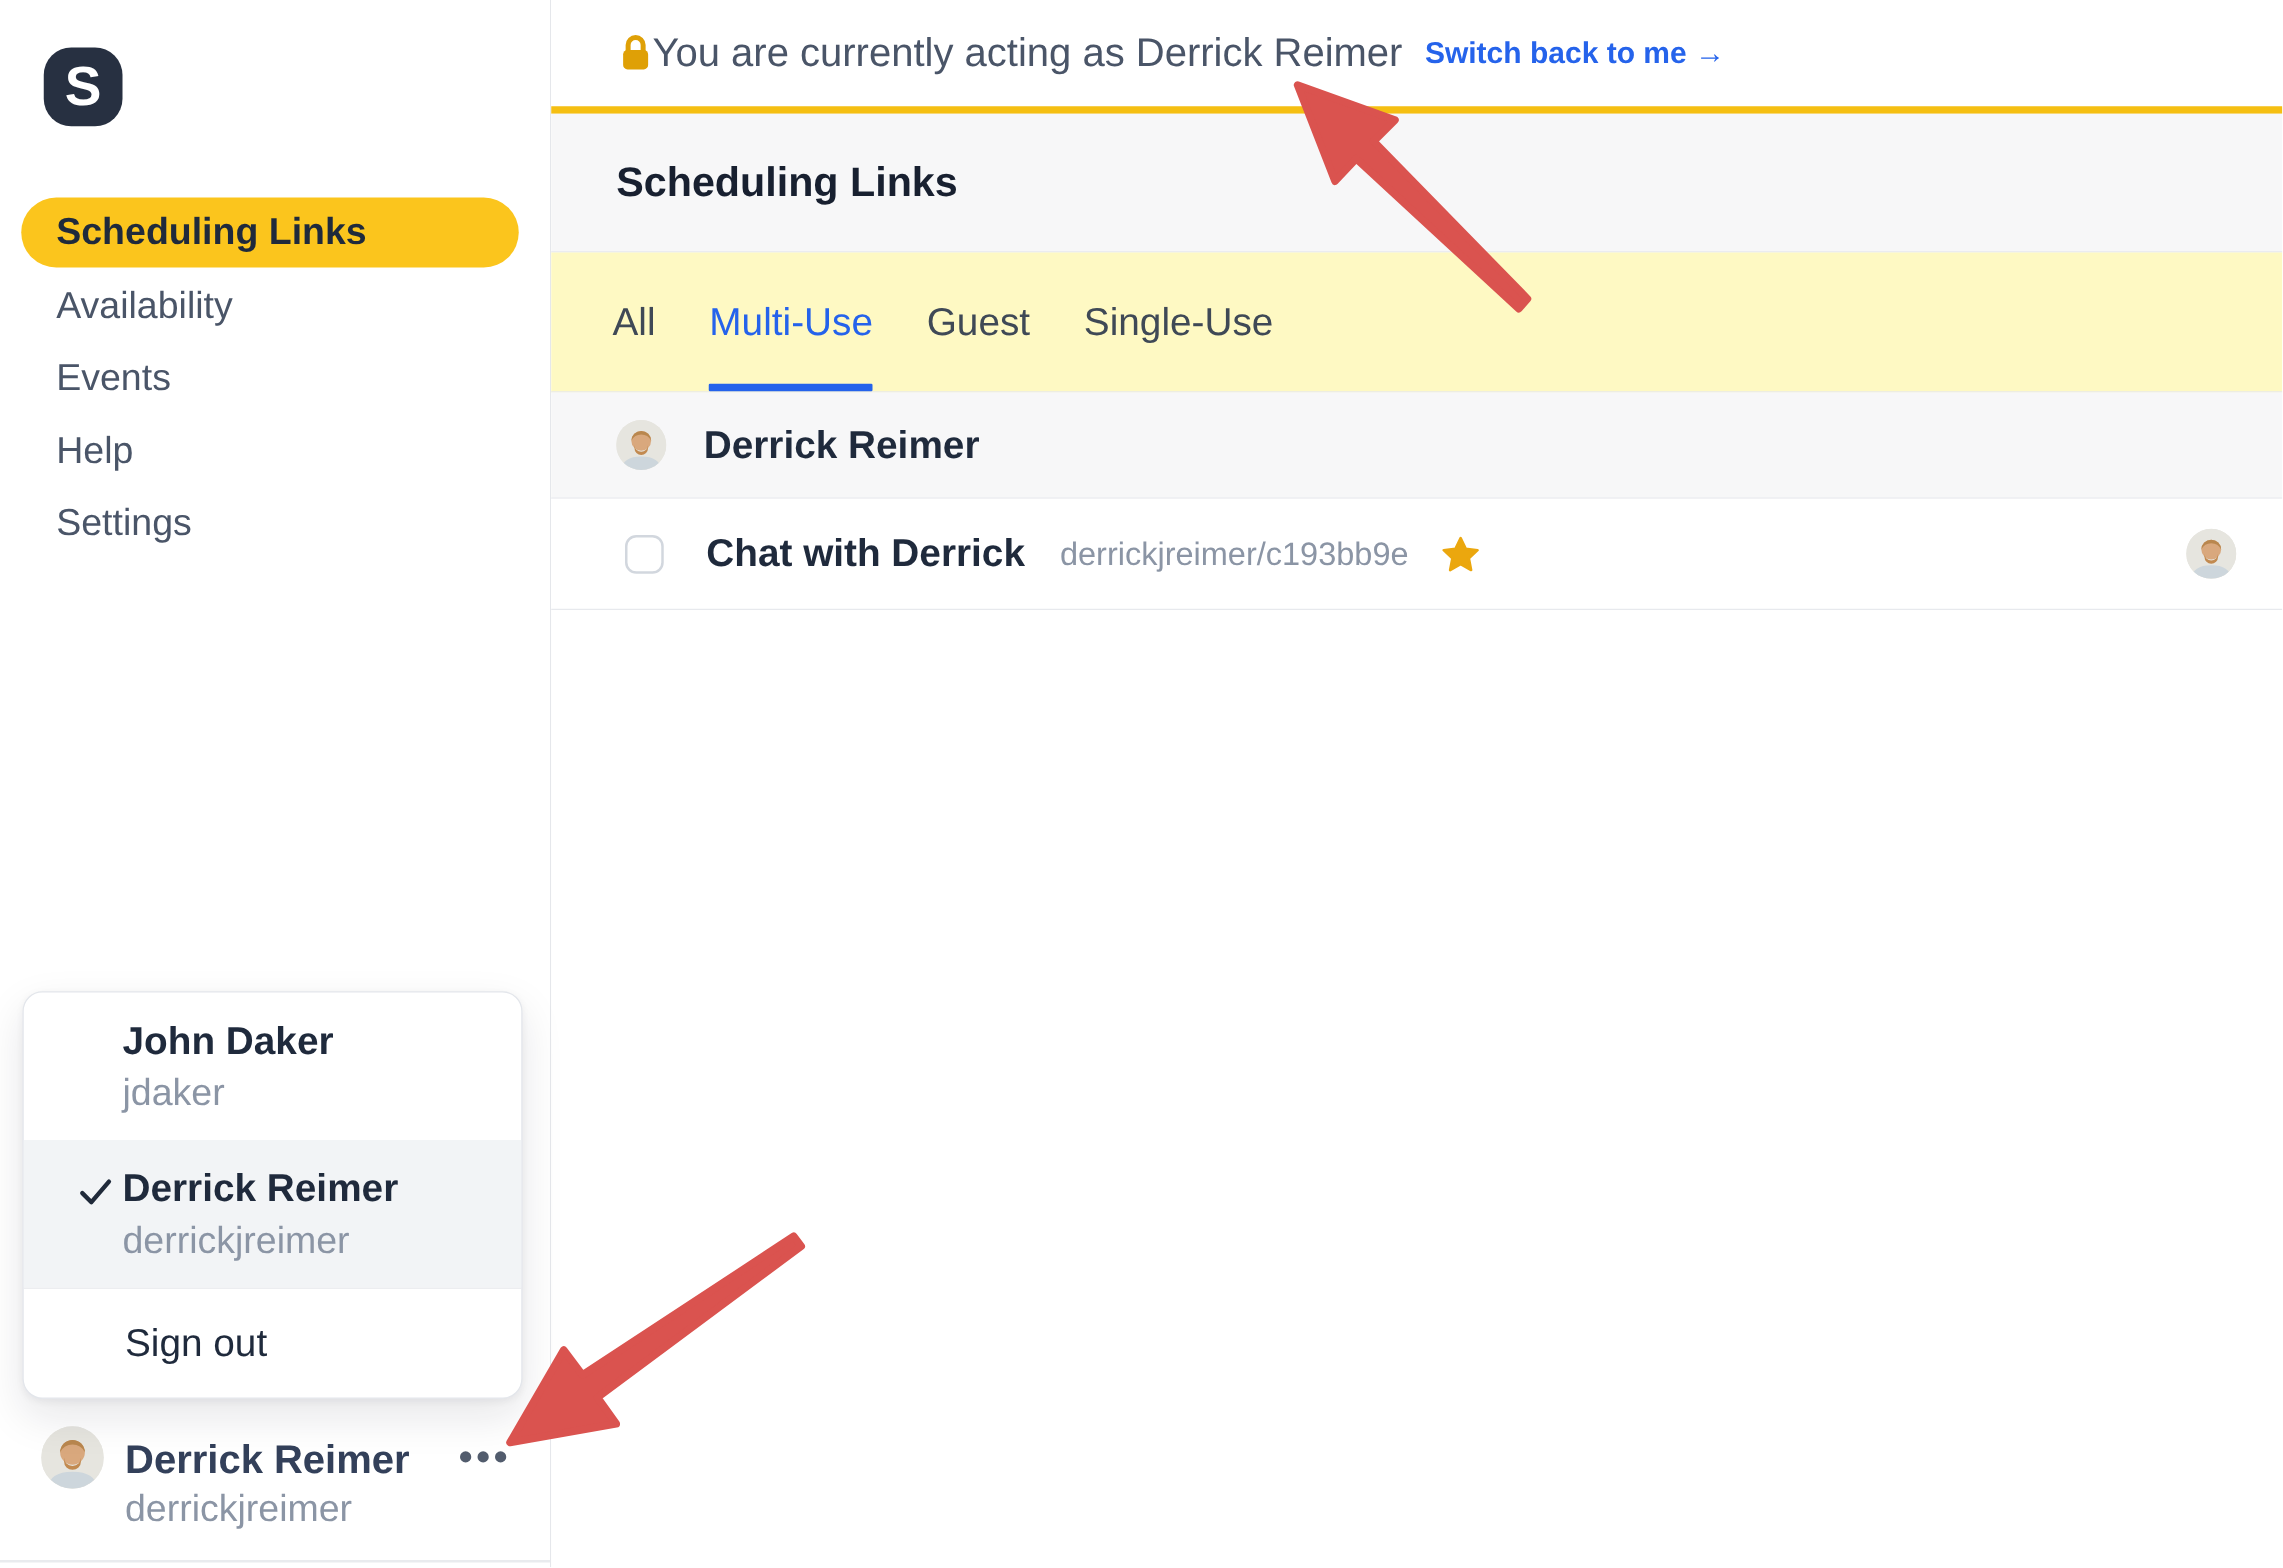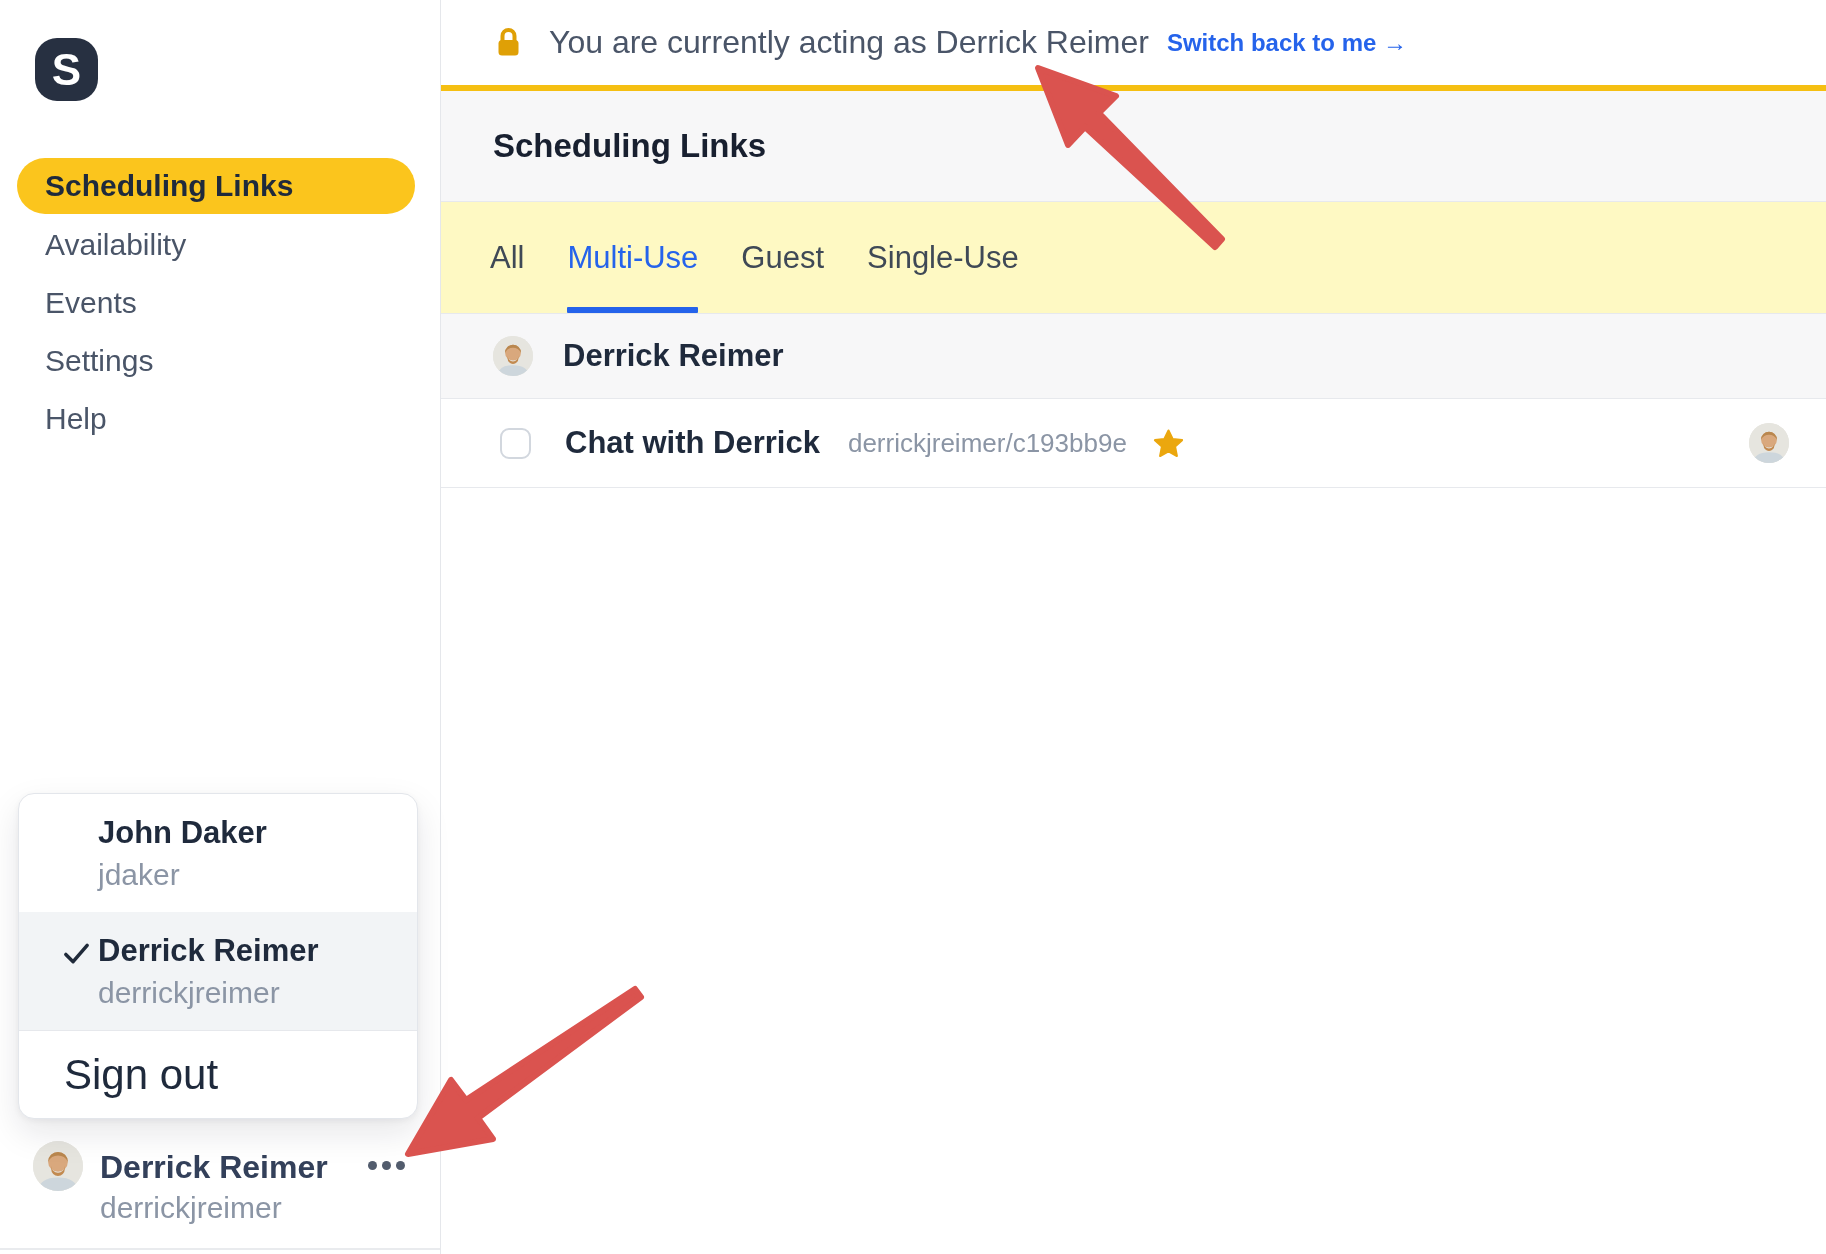--- a/index.html
+++ b/index.html
@@ -32,35 +32,35 @@
   .nav-link{height:58px;display:flex;align-items:center;padding-left:45px;font-size:30px;color:var(--slate);cursor:pointer;}
 
   
   .popup{position:absolute;left:18px;top:793px;width:400px;background:#fff;border:1px solid #E3E6EB;
          border-radius:16px;box-shadow:0 14px 34px rgba(16,24,40,.10), 0 2px 6px rgba(16,24,40,.05);overflow:hidden;z-index:10;}
   .menu-account{position:relative;height:118px;display:flex;flex-direction:column;justify-content:center;gap:7px;padding-left:79px;cursor:pointer;}
   .menu-account.selected{background:#F2F4F6;}
   .menu-name{font-size:31px;font-weight:700;color:var(--ink);}
   .menu-user{font-size:30px;color:var(--muted);}
   .menu-check{position:absolute;left:42px;top:26px;width:31px;height:31px;}
-  .menu-signout{height:88px;border-top:1px solid #E6E8EC;display:flex;align-items:center;padding-left:45px;
-                font-size:42px;color:var(--ink);cursor:pointer;}
+  .menu-signout{height:88px;border-top:1px solid #E6E8EC;display:flex;align-items:center;padding-left:81px;
+                font-size:31px;color:var(--ink);cursor:pointer;}
 
   
   .avatar{border-radius:50%;overflow:hidden;background:#E6E5DF;flex:none;}
   .footer-avatar{position:absolute;left:33px;top:1141px;width:50px;height:50px;}
   .footer-name{position:absolute;left:100px;top:1149px;font-size:32px;font-weight:700;color:#33405A;}
   .footer-user{position:absolute;left:100px;top:1191px;font-size:30px;color:var(--muted);}
   .footer-dots{position:absolute;left:364px;top:1157px;display:flex;gap:5px;cursor:pointer;padding:4px;}
   .footer-dots i{width:9px;height:9px;border-radius:50%;background:#525C6D;}
 
   
   .main{position:absolute;left:441px;top:0;width:1385px;height:1254px;background:#fff;}
   .banner{height:91px;border-bottom:6px solid var(--yellow-line);display:flex;align-items:center;padding-left:54px;background:#fff;}
-  .banner-msg{font-size:32px;color:var(--slate);margin-left:27px;}
+  .banner-msg{font-size:32px;color:var(--slate);}
   .banner-link{font-size:24px;font-weight:600;color:var(--blue);margin-left:18px;cursor:pointer;text-decoration:none;}
   .page-header{height:111px;background:var(--bg-gray);border-bottom:1px solid var(--border);
                display:flex;align-items:center;padding-left:52px;}
   .page-title{font-size:33px;font-weight:700;color:#182030;}
   .tabs{height:112px;border-bottom:1px solid var(--border);display:flex;align-items:stretch;gap:43px;padding-left:49px;background:#fef9c3;}
   .tab{display:flex;align-items:center;font-size:31px;color:#3F4956;position:relative;cursor:pointer;}
   .tab.active{color:var(--blue);text-align:center;}
   .tab.active::after{content:"";position:absolute;left:0;right:0;bottom:0;height:6px;background:var(--blue);border-radius:1px;}
   .group-row{height:85px;background:var(--bg-gray);border-bottom:1px solid var(--border);
              display:flex;align-items:center;padding-left:52px;}
@@ -82,22 +82,22 @@
 
 <div class="screen">
 
   <aside class="sidebar">
     <div class="logo">S</div>
 
     <nav class="nav">
       <div class="nav-pill">Scheduling Links</div>
       <div class="nav-link">Availability</div>
       <div class="nav-link">Events</div>
+      <div class="nav-link">Help</div>
       <div class="nav-link">Settings</div>
-      <div class="nav-link">Help</div>
     </nav>
 
     <div class="popup">
       <div class="menu-account">
         <span class="menu-name">John Daker</span>
         <span class="menu-user">jdaker</span>
       </div>
       <div class="menu-account selected">
         <span class="menu-check">
           <svg viewBox="0 0 32 32" width="31" height="31">

